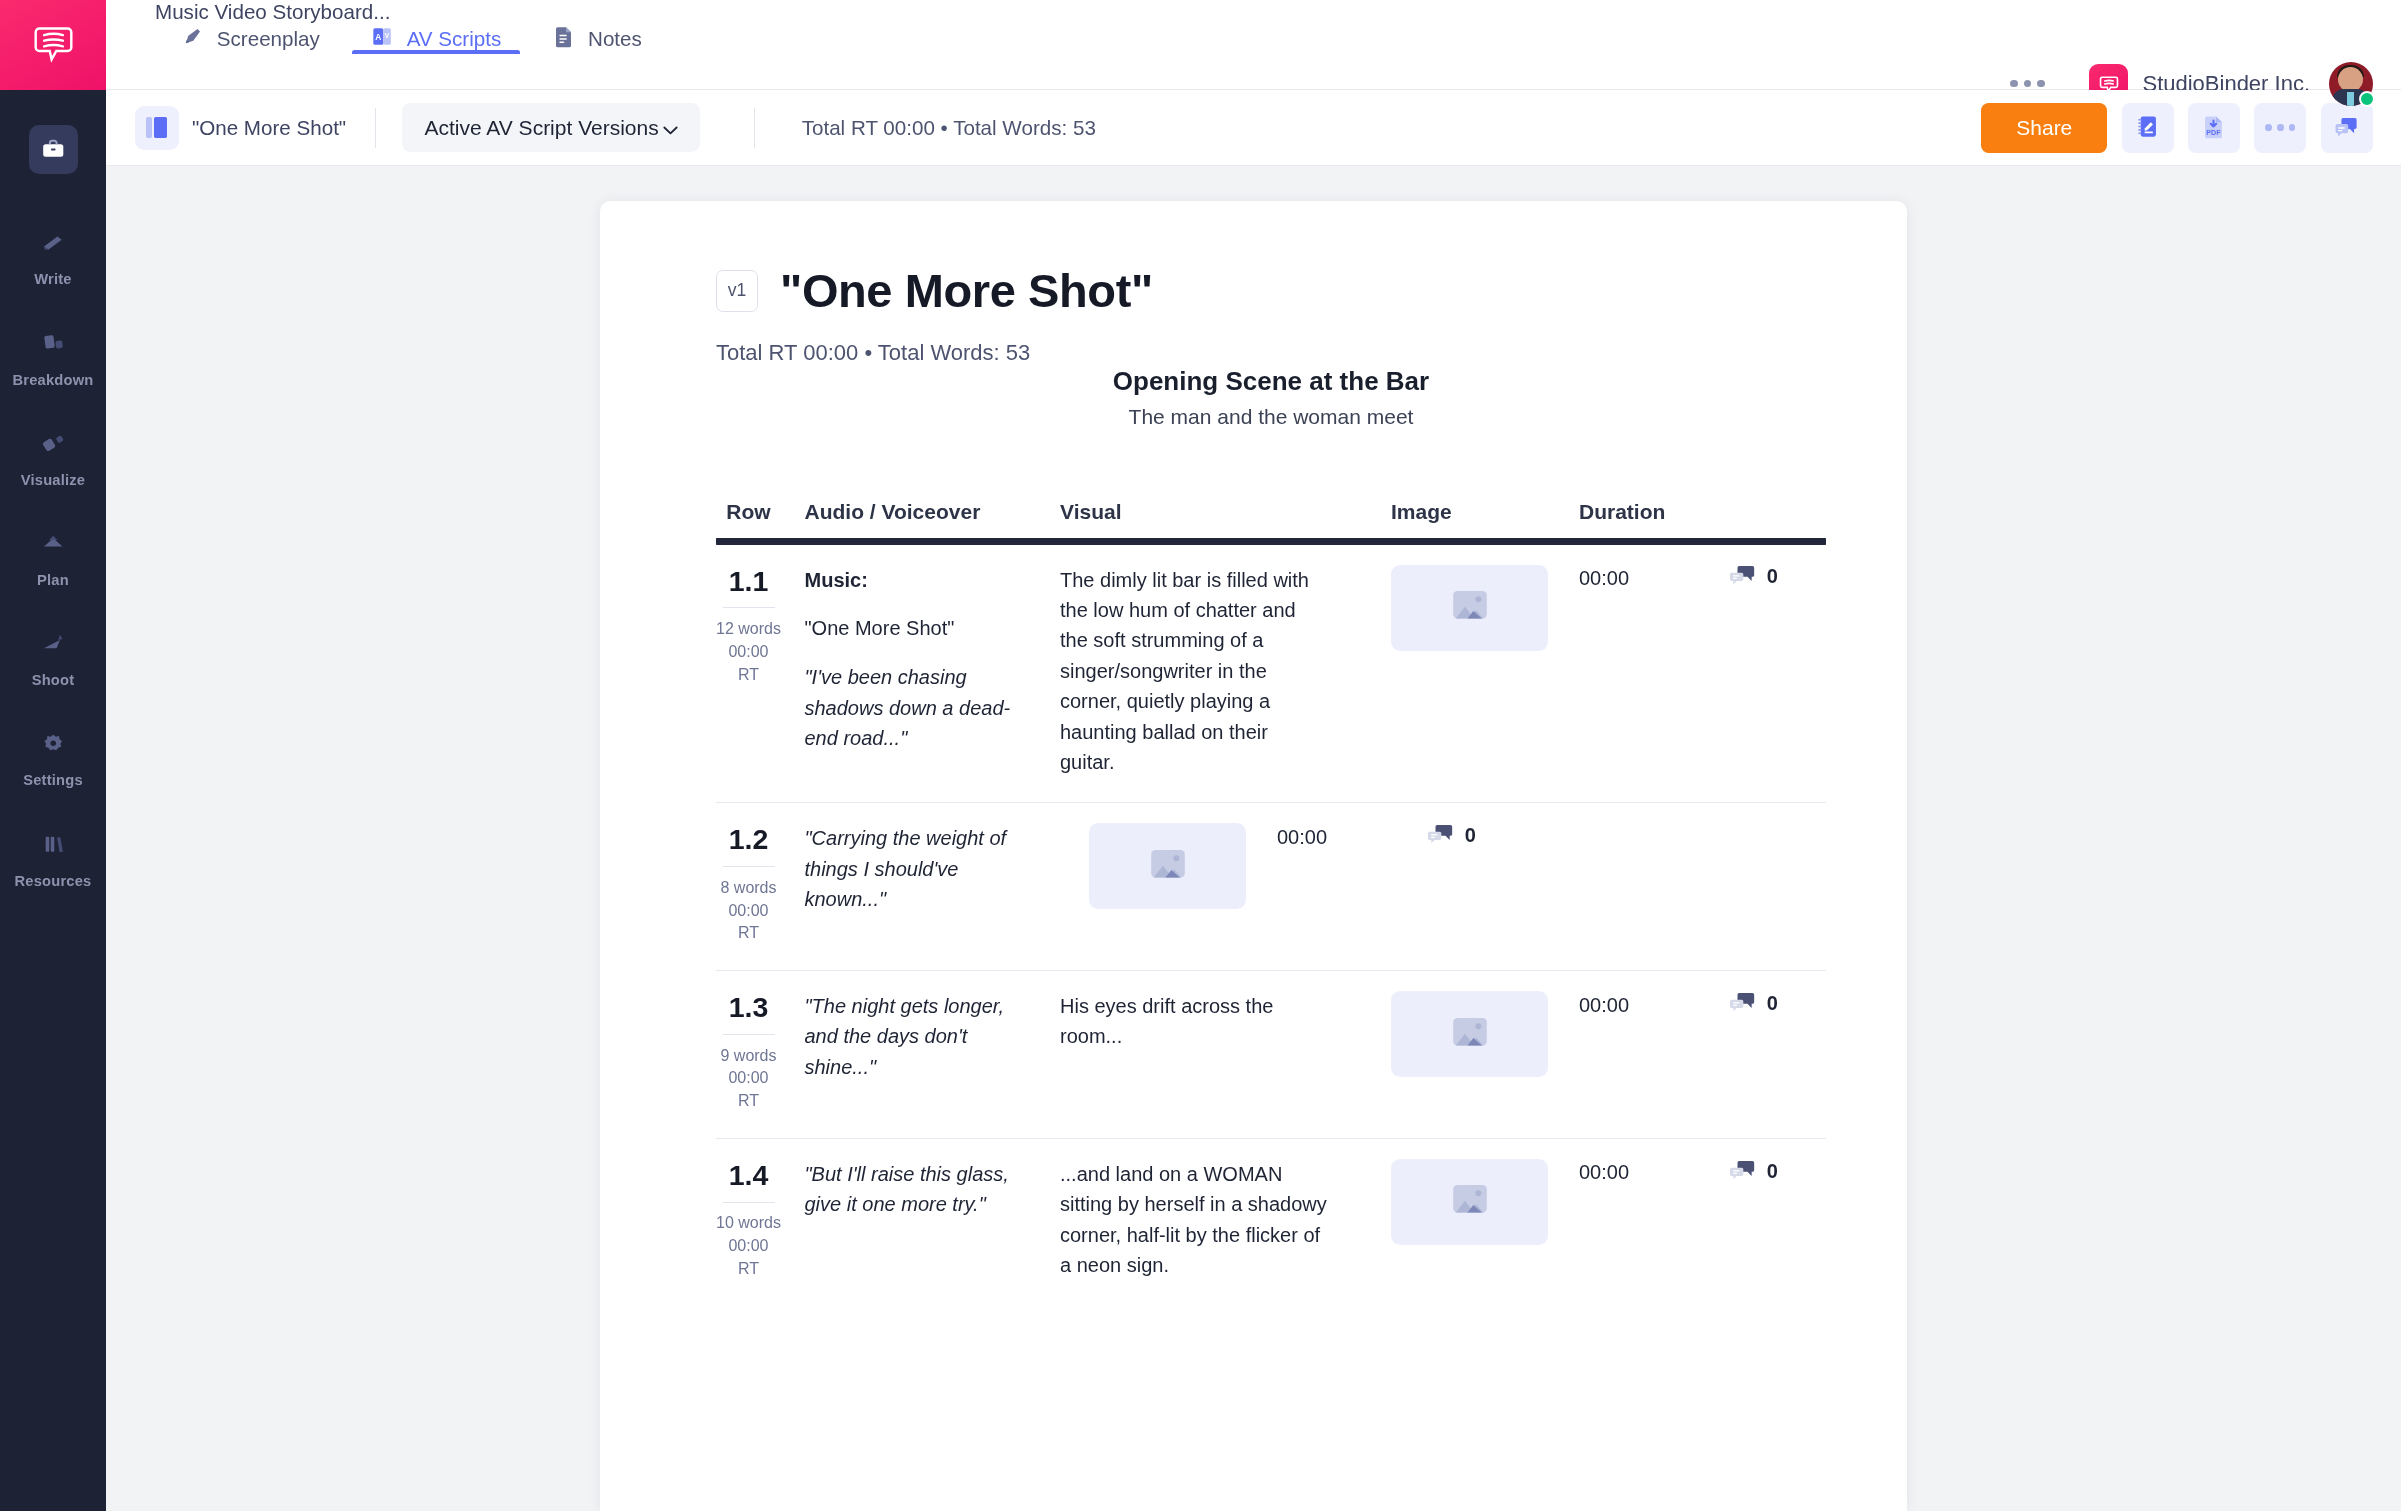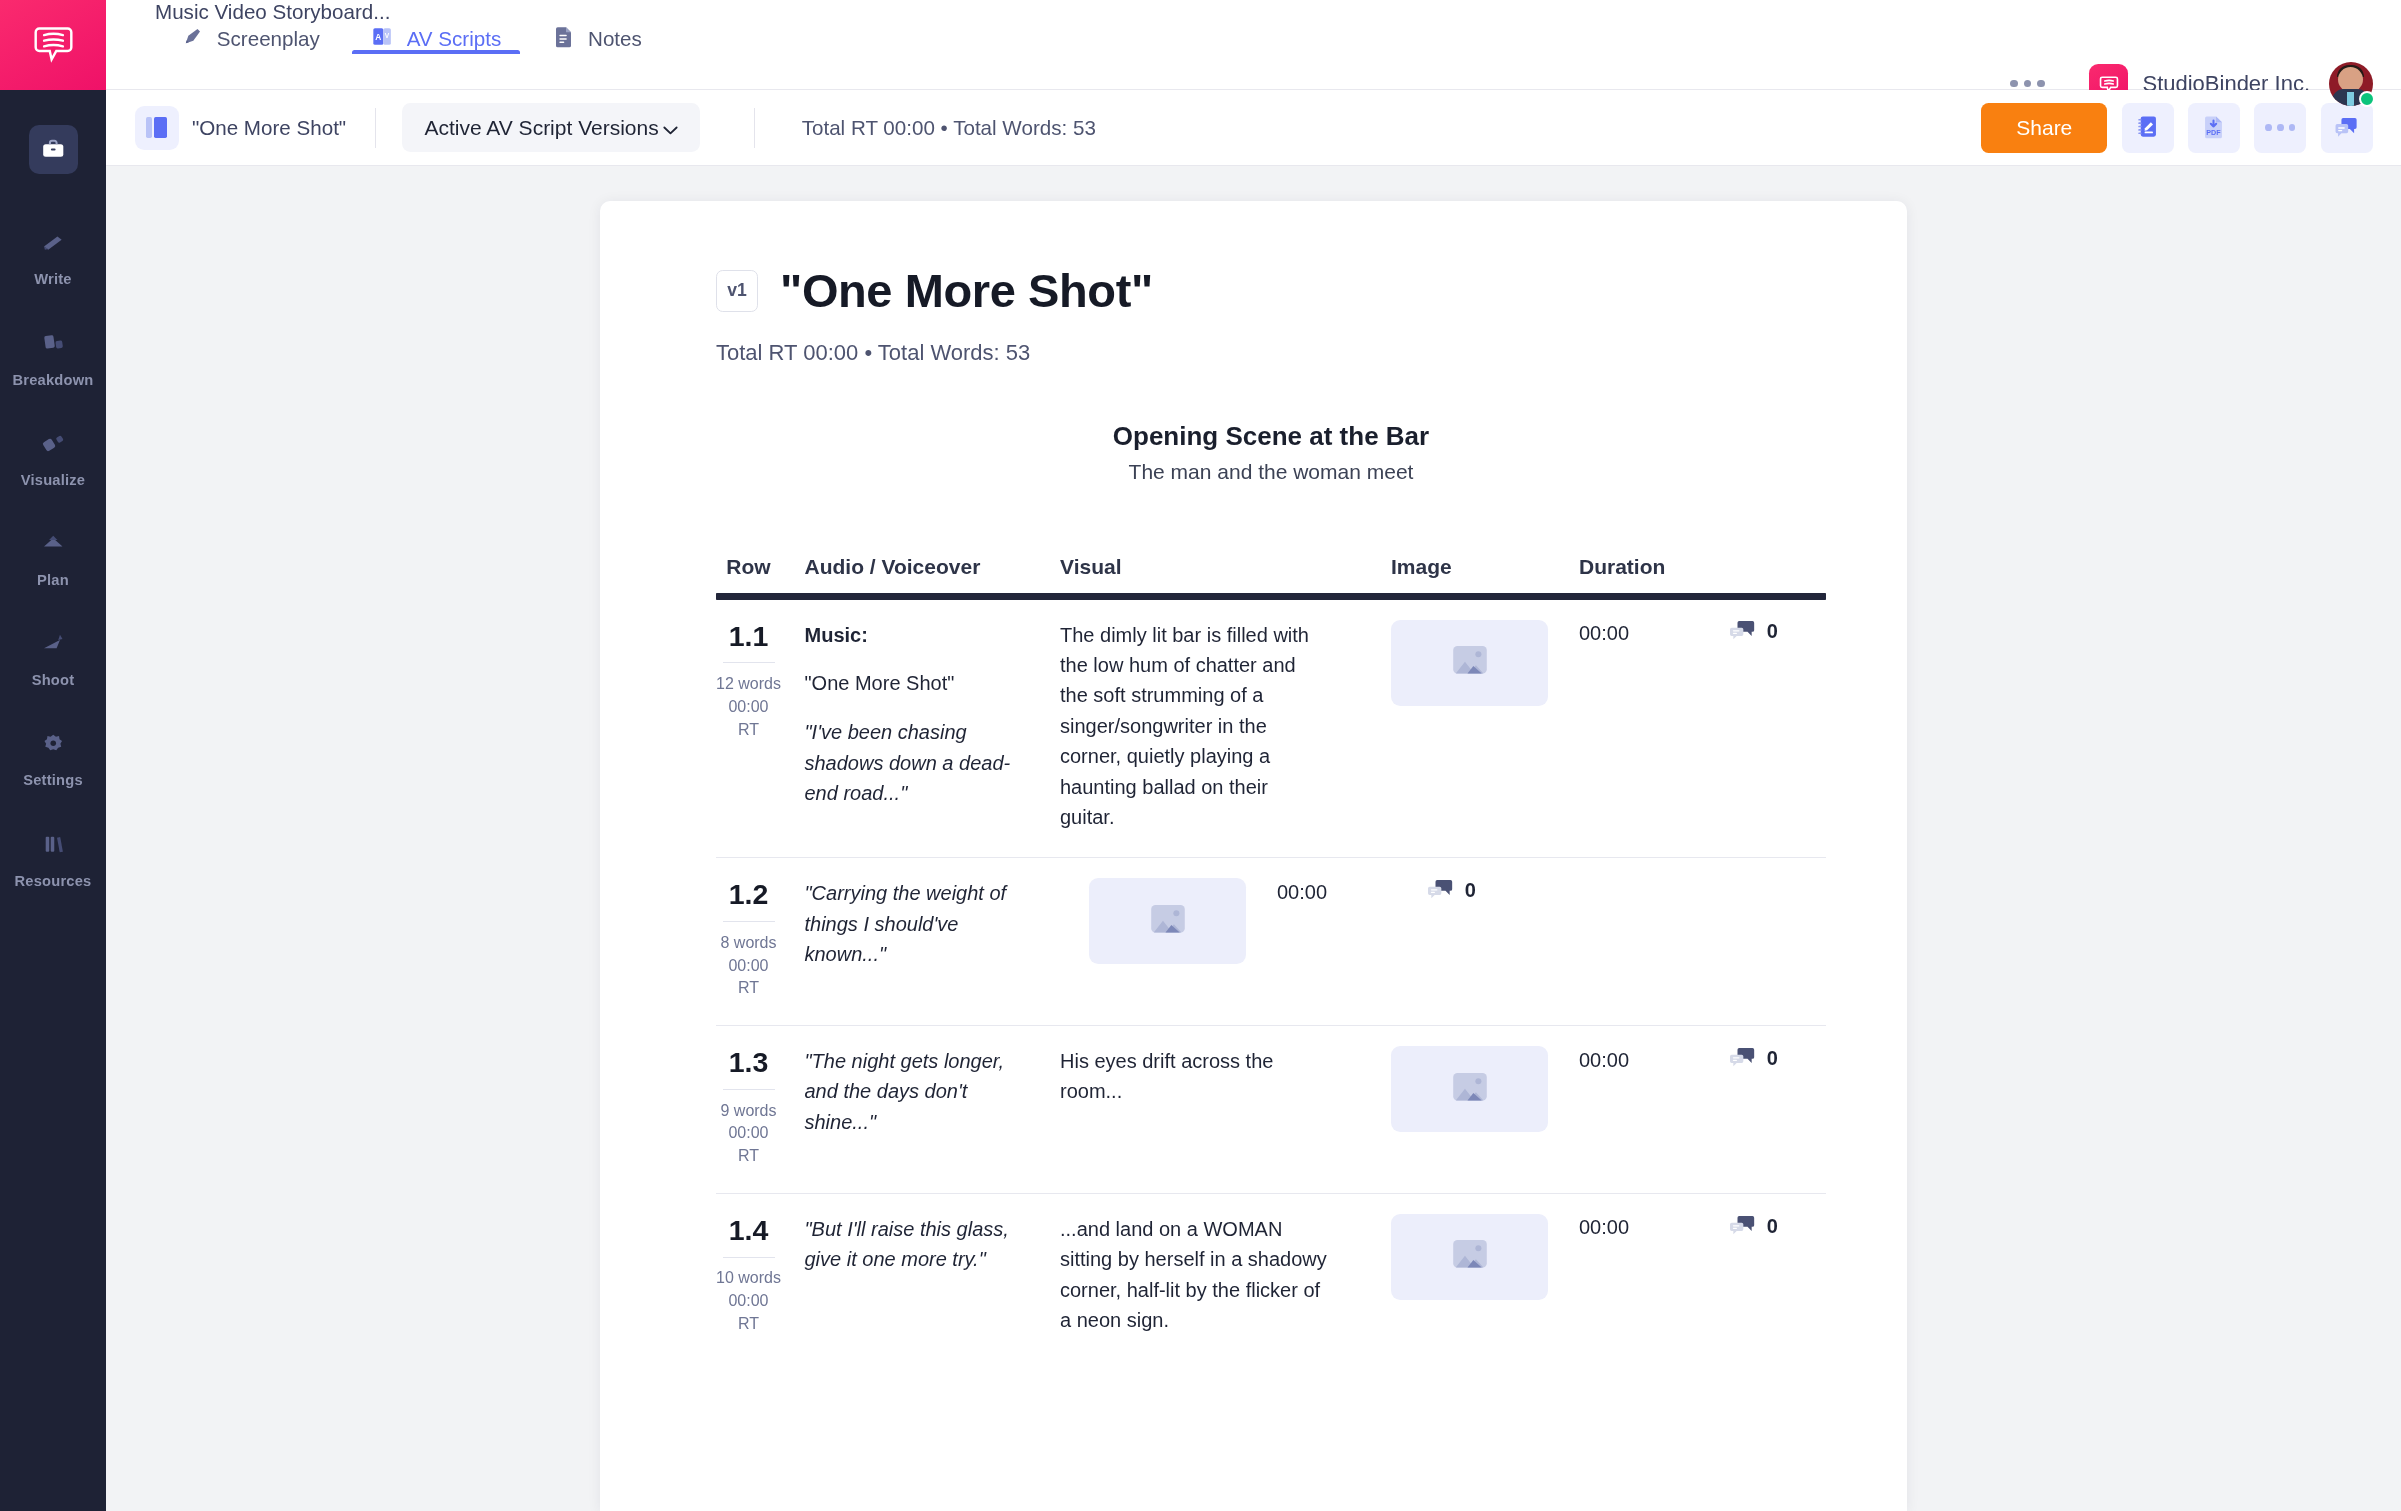--- a/index.html
+++ b/index.html
@@ -151,28 +151,27 @@
   }
   .page {
     width: 1307px; margin-top: 35px; background: #fff;
     border-radius: 10px 10px 0 0; box-shadow: 0 1.7px 13.4px rgba(20,24,60,.07);
     padding: 62px 81px 0 116px;
   }
   .doc-title-row { display: flex; align-items: center; gap: 22px; }
   .vbadge {
     width: 42px; height: 42px; border: 0.8px solid #dfe1ea; border-radius: 6.7px;
     display: flex; align-items: center; justify-content: center;
-    font-size: 17.6px; color: #4e5470; background:#fff;font-weight:bold;
+    font-size: 17.6px; color: #4e5470; background:#fff;
   }
   .doc-title { font-size: 47px; font-weight: bold; color: #161a26; letter-spacing: -0.4px; }
   .doc-stats { margin-top: 22px; font-size: 22px; color: #4e5470; }
 
   .scene-title {
     text-align: center; font-size: 26px; font-weight: bold; color: #1a1f2d;
-    margin-top: 55px;
   }
   .scene-sub {
     text-align: center; font-size: 21px; color: #3c4255; margin-top: 7.6px;
   }
 
   .tbl { width: 1110px; margin: 71px auto 0 auto; }
   .tbl-head { display: flex; align-items: flex-end; padding-bottom: 14.3px; }
   .th { font-size: 21px; font-weight: bold; color: #2e3448; }
   .th-row { width: 65px; text-align: center; }
   .th-audio { width: 269px; padding-left: 23.5px; }

